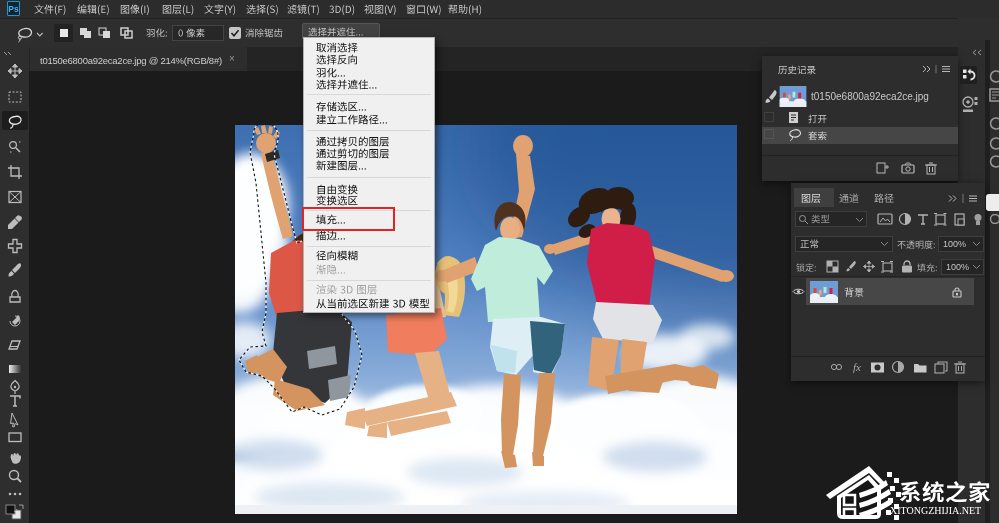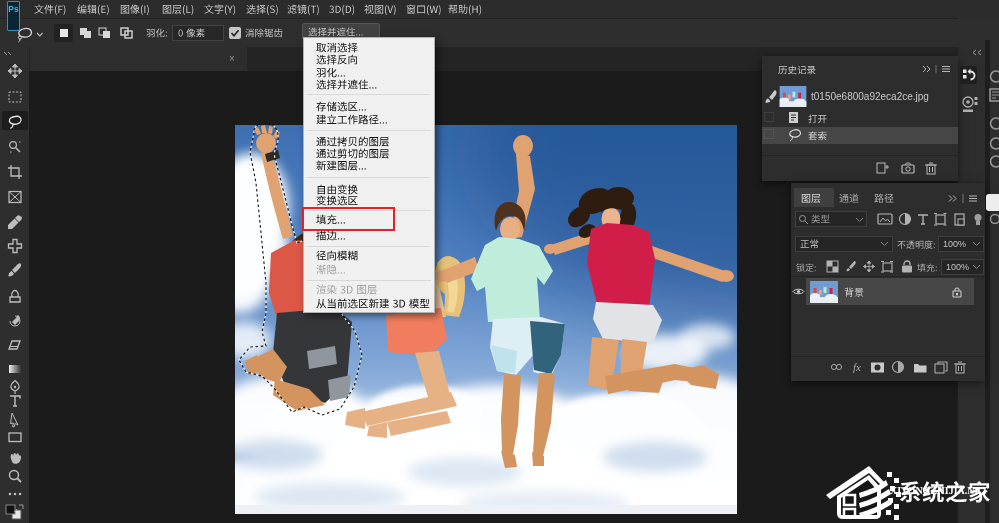--- a/index.html
+++ b/index.html
@@ -4,21 +4,21 @@
     <div class="abs" style="left:0;top:0;width:999px;height:18px;background:#2c2c2c"></div>
     <div class="abs" style="left:0;top:18px;width:999px;height:29px;background:#2e2e2e;border-top:1px solid #232323"></div>
     <div class="abs" style="left:0;top:47px;width:29px;height:476px;background:#2e2e2e"></div>
     <div class="abs" style="left:29px;top:47px;width:929px;height:476px;background:#1b1b1b"></div>
     <div class="abs" style="left:29px;top:47px;width:929px;height:24px;background:#242424"></div>
     <div class="abs" style="left:30px;top:47px;width:217px;height:24px;background:#2d2d2d"></div>
     <div class="abs" style="left:958px;top:40px;width:27px;height:483px;background:#2d2d2d"></div>
     <div class="abs" style="left:985px;top:40px;width:5px;height:483px;background:#1f1f1f"></div>
     <div class="abs" style="left:990px;top:40px;width:9px;height:483px;background:#2d2d2d"></div>
     <div class="abs" style="left:958px;top:18px;width:41px;height:22px;background:#2e2e2e"></div>
-    <div class="abs" style="left:7px;top:1px;width:13px;height:30px;background:#0a2533;border:1px solid #2a94c4;border-radius:1px;color:#41b1e8;font-size:8.5px;line-height:14px;text-align:center;font-weight:bold">Ps</div>
+    <div class="abs" style="left:7px;top:1px;width:13px;height:15px;background:#0a2533;border:1px solid #2a94c4;border-radius:1px;color:#41b1e8;font-size:8.5px;line-height:14px;text-align:center;font-weight:bold">Ps</div>
     <svg style="position:absolute;left:34px;top:2.5px" width="34" height="13">
       <path d="M4.2 1.8C4.5 2.3 4.9 2.9 5 3.3L5.8 3.1C5.7 2.7 5.3 2 5 1.5ZM0.5 3.4V4.1H2.1C2.6 5.6 3.4 6.9 4.5 8C3.4 8.9 2 9.6 0.4 10.1C0.5 10.2 0.8 10.6 0.8 10.8C2.5 10.2 3.9 9.5 5 8.5C6.2 9.5 7.5 10.3 9.2 10.7C9.3 10.5 9.5 10.2 9.7 10C8.1 9.6 6.7 8.9 5.6 8C6.6 7 7.4 5.7 8 4.1H9.5V3.4ZM5 7.5C4.1 6.5 3.4 5.4 2.8 4.1H7.1C6.6 5.5 5.9 6.6 5 7.5Z M13.2 6.6V7.3H16V10.8H16.8V7.3H19.5V6.6H16.8V4.4H19.1V3.6H16.8V1.7H16V3.6H14.7C14.8 3.2 14.9 2.7 15 2.2L14.3 2.1C14.1 3.4 13.7 4.7 13.1 5.5C13.3 5.6 13.6 5.8 13.7 5.9C14 5.5 14.2 5 14.5 4.4H16V6.6ZM12.7 1.6C12.1 3.1 11.3 4.6 10.3 5.6C10.4 5.8 10.7 6.2 10.8 6.4C11.1 6 11.4 5.6 11.7 5.2V10.8H12.4V4C12.8 3.3 13.1 2.6 13.4 1.8Z M22.4 12 22.9 11.7C22.1 10.3 21.7 8.6 21.7 6.9C21.7 5.2 22.1 3.5 22.9 2.1L22.4 1.8C21.5 3.3 20.9 4.9 20.9 6.9C20.9 8.9 21.5 10.5 22.4 12Z M24.4 10H25.3V6.7H28.1V5.9H25.3V3.5H28.6V2.7H24.4Z M29.9 12C30.8 10.5 31.4 8.9 31.4 6.9C31.4 4.9 30.8 3.3 29.9 1.8L29.3 2.1C30.2 3.5 30.6 5.2 30.6 6.9C30.6 8.6 30.2 10.3 29.3 11.7Z" fill="#cfcfcf"></path>
     </svg>
     <svg style="position:absolute;left:77px;top:2.5px" width="34" height="13">
       <path d="M0.4 9.5 0.6 10.2C1.4 9.8 2.5 9.4 3.5 9L3.3 8.4C2.2 8.8 1.1 9.2 0.4 9.5ZM0.6 5.8C0.8 5.7 1 5.6 2 5.5C1.7 6.1 1.3 6.7 1.2 6.8C0.9 7.2 0.7 7.5 0.5 7.5C0.5 7.7 0.6 8 0.7 8.2C0.9 8.1 1.2 8 3.4 7.4C3.4 7.3 3.3 7 3.3 6.8L1.7 7.2C2.4 6.3 3.1 5.1 3.6 4L3 3.7C2.9 4.1 2.6 4.5 2.5 4.8L1.3 5C1.9 4.1 2.5 2.9 2.9 1.8L2.1 1.6C1.8 2.8 1.1 4.1 0.9 4.5C0.7 4.8 0.6 5 0.4 5.1C0.5 5.3 0.6 5.6 0.6 5.8ZM6.2 6.5V8H5.4V6.5ZM6.8 6.5H7.5V8H6.8ZM4.8 5.9V10.7H5.4V8.6H6.2V10.5H6.8V8.6H7.5V10.5H8V8.6H8.7V10.1C8.7 10.1 8.7 10.2 8.6 10.2C8.5 10.2 8.4 10.2 8.1 10.2C8.2 10.3 8.3 10.6 8.3 10.7C8.7 10.7 8.9 10.7 9.1 10.6C9.3 10.5 9.3 10.3 9.3 10.1V5.9L8.7 5.9ZM8 6.5H8.7V8H8ZM6 1.7C6.2 2 6.4 2.4 6.5 2.7H4.1V4.8C4.1 6.4 4 8.6 3.1 10.2C3.3 10.3 3.6 10.5 3.7 10.6C4.7 9 4.8 6.7 4.8 5H9.2V2.7H7.3C7.2 2.3 7 1.9 6.8 1.5ZM4.8 3.3H8.5V4.4H4.8Z M15.5 2.5H18.2V3.5H15.5ZM14.8 1.9V4.1H18.9V1.9ZM10.8 6.7C10.9 6.6 11.2 6.5 11.5 6.5H12.4V8L10.4 8.3L10.6 9.1L12.4 8.7V10.8H13.1V8.5L14.3 8.3L14.2 7.7L13.1 7.9V6.5H14.1V5.9H13.1V4.3H12.4V5.9H11.5C11.8 5.2 12 4.3 12.3 3.5H14.1V2.8H12.5C12.6 2.4 12.6 2.1 12.7 1.8L12 1.6C11.9 2 11.8 2.4 11.7 2.8H10.5V3.5H11.6C11.4 4.3 11.2 5 11.1 5.2C10.9 5.6 10.8 6 10.6 6C10.7 6.2 10.8 6.5 10.8 6.7ZM18.1 5.3V6.1H15.6V5.3ZM14 9.2 14.1 9.9 18.1 9.6V10.8H18.9V9.5L19.6 9.5L19.6 8.8L18.9 8.9V5.3H19.5V4.6H14.2V5.3H14.9V9.2ZM18.1 6.7V7.6H15.6V6.7ZM18.1 8.2V8.9L15.6 9.1V8.2Z M22.4 12 22.9 11.7C22.1 10.3 21.7 8.6 21.7 6.9C21.7 5.2 22.1 3.5 22.9 2.1L22.4 1.8C21.5 3.3 20.9 4.9 20.9 6.9C20.9 8.9 21.5 10.5 22.4 12Z M24.4 10H28.7V9.2H25.3V6.5H28.1V5.8H25.3V3.5H28.6V2.7H24.4Z M30.3 12C31.2 10.5 31.7 8.9 31.7 6.9C31.7 4.9 31.2 3.3 30.3 1.8L29.7 2.1C30.6 3.5 31 5.2 31 6.9C31 8.6 30.6 10.3 29.7 11.7Z" fill="#cfcfcf"></path>
     </svg>
     <svg style="position:absolute;left:120px;top:2.5px" width="31" height="13">
       <path d="M3.8 7.2C4.5 7.4 5.6 7.7 6.1 8L6.4 7.5C5.9 7.2 4.9 6.9 4.1 6.8ZM2.8 8.5C4.1 8.7 5.9 9.1 6.8 9.4L7.2 8.8C6.2 8.5 4.5 8.1 3.1 8ZM0.8 2V10.8H1.6V10.4H8.4V10.8H9.2V2ZM1.6 9.7V2.7H8.4V9.7ZM4.1 2.9C3.6 3.7 2.8 4.5 1.9 5C2.1 5.1 2.3 5.4 2.5 5.5C2.8 5.3 3.1 5 3.4 4.8C3.7 5.1 4 5.4 4.4 5.7C3.6 6.1 2.6 6.4 1.7 6.5C1.9 6.7 2 7 2.1 7.2C3.1 6.9 4.1 6.5 5.1 6C5.9 6.5 6.9 6.8 7.8 7C7.9 6.9 8.1 6.6 8.2 6.5C7.4 6.3 6.5 6 5.7 5.7C6.4 5.2 7.1 4.6 7.5 3.9L7.1 3.7L7 3.7H4.4C4.5 3.5 4.7 3.3 4.8 3.1ZM3.8 4.4 3.9 4.3H6.4C6.1 4.7 5.6 5 5.1 5.3C4.5 5.1 4.1 4.7 3.8 4.4Z M14.9 2.9H16.7C16.5 3.2 16.3 3.5 16.1 3.7H14.2C14.4 3.4 14.7 3.2 14.9 2.9ZM14.9 1.6C14.4 2.5 13.7 3.5 12.6 4.3C12.7 4.4 12.9 4.6 13.1 4.8C13.2 4.6 13.4 4.5 13.6 4.3V5.9H15.1C14.7 6.3 13.9 6.7 12.9 7C13 7.2 13.2 7.4 13.3 7.5C14.2 7.2 14.9 6.9 15.3 6.5C15.5 6.7 15.6 6.8 15.8 7C15.1 7.6 13.8 8.2 12.9 8.5C13 8.6 13.2 8.8 13.3 9C14.2 8.7 15.3 8 16 7.4C16.1 7.6 16.2 7.8 16.3 8C15.5 8.8 14 9.5 12.8 9.9C12.9 10 13.1 10.3 13.2 10.4C14.3 10.1 15.6 9.4 16.4 8.6C16.5 9.2 16.4 9.8 16.2 10C16 10.1 15.9 10.2 15.7 10.2C15.5 10.2 15.3 10.2 15 10.1C15.1 10.3 15.2 10.6 15.2 10.8C15.4 10.8 15.7 10.8 15.8 10.8C16.2 10.8 16.4 10.7 16.7 10.4C17.1 10 17.3 9 16.9 7.9L17.4 7.7C17.8 8.8 18.4 9.7 19.2 10.2C19.3 10.1 19.5 9.8 19.7 9.7C18.9 9.2 18.3 8.4 18 7.4C18.4 7.2 18.8 7 19.1 6.8L18.6 6.3C18.1 6.6 17.4 7.1 16.8 7.4C16.5 6.9 16.2 6.5 15.8 6.1L16 5.9H19V3.7H16.9C17.1 3.4 17.4 3 17.6 2.6L17.2 2.3L17.1 2.3H15.3L15.6 1.7ZM14.2 4.3H16C16 4.6 15.9 4.9 15.6 5.3H14.2ZM16.6 4.3H18.3V5.3H16.4C16.6 4.9 16.6 4.6 16.6 4.3ZM12.6 1.6C12.1 3.1 11.2 4.6 10.3 5.6C10.4 5.8 10.7 6.2 10.7 6.4C11 6 11.3 5.7 11.6 5.3V10.8H12.3V4.1C12.7 3.4 13.1 2.6 13.3 1.8Z M22.4 12 22.9 11.7C22.1 10.3 21.7 8.6 21.7 6.9C21.7 5.2 22.1 3.5 22.9 2.1L22.4 1.8C21.5 3.3 20.9 4.9 20.9 6.9C20.9 8.9 21.5 10.5 22.4 12Z M24.4 10H25.3V2.7H24.4Z M27.3 12C28.2 10.5 28.8 8.9 28.8 6.9C28.8 4.9 28.2 3.3 27.3 1.8L26.7 2.1C27.6 3.5 28 5.2 28 6.9C28 8.6 27.6 10.3 26.7 11.7Z" fill="#cfcfcf"></path>
     </svg>
     <svg style="position:absolute;left:162px;top:2.5px" width="34" height="13">
@@ -72,20 +72,21 @@
     <svg class="abs" style="left:229px;top:27px" width="12" height="12">
       <path d="M2.5,6 l2.5,2.8 4.5,-5.5" fill="none" stroke="#222" stroke-width="1.6"></path>
     </svg>
     <svg style="position:absolute;left:245px;top:26.5px" width="40" height="12">
       <path d="M8.2 1.8C8 2.3 7.5 3.1 7.2 3.6L7.8 3.8C8.1 3.4 8.5 2.7 8.9 2.1ZM3.3 2.1C3.7 2.7 4.1 3.4 4.3 3.9L4.9 3.6C4.8 3.1 4.3 2.4 3.9 1.8ZM0.8 2.1C1.4 2.4 2.1 2.9 2.5 3.3L2.9 2.7C2.5 2.4 1.8 1.9 1.2 1.6ZM0.4 4.7C1 5 1.7 5.5 2.1 5.8L2.5 5.2C2.1 4.9 1.4 4.4 0.8 4.2ZM0.7 9.7 1.3 10.2C1.8 9.3 2.4 8.1 2.8 7L2.3 6.6C1.8 7.7 1.1 9 0.7 9.7ZM4.3 6.5H7.8V7.6H4.3ZM4.3 5.9V4.9H7.8V5.9ZM5.7 1.5V4.2H3.6V10.3H4.3V8.2H7.8V9.4C7.8 9.5 7.8 9.5 7.6 9.5C7.5 9.5 7 9.5 6.4 9.5C6.5 9.7 6.6 10 6.6 10.2C7.4 10.2 7.8 10.2 8.1 10.1C8.4 10 8.5 9.8 8.5 9.4V4.2H6.5V1.5Z M14 7.4C13.7 8.1 13.2 8.8 12.7 9.3C12.9 9.4 13.1 9.6 13.2 9.7C13.7 9.2 14.3 8.3 14.6 7.6ZM16.8 7.6C17.3 8.2 17.9 9.1 18.1 9.6L18.7 9.3C18.4 8.7 17.8 7.9 17.3 7.3ZM10.2 1.9V10.2H10.9V2.5H12.1C11.9 3.2 11.6 4 11.3 4.7C12 5.5 12.2 6.1 12.2 6.6C12.2 6.9 12.2 7.2 12 7.3C11.9 7.4 11.8 7.4 11.7 7.4C11.5 7.4 11.3 7.4 11.1 7.4C11.2 7.6 11.2 7.8 11.3 8C11.5 8 11.7 8 11.9 8C12.1 8 12.3 7.9 12.5 7.8C12.7 7.6 12.8 7.2 12.8 6.7C12.8 6.1 12.7 5.4 11.9 4.6C12.3 3.9 12.6 2.9 12.9 2.1L12.5 1.9L12.4 1.9ZM13 6.2V6.9H15.5V9.4C15.5 9.6 15.5 9.6 15.3 9.6C15.2 9.6 14.7 9.6 14.2 9.6C14.3 9.8 14.4 10.1 14.4 10.3C15.1 10.3 15.6 10.2 15.8 10.1C16.1 10 16.2 9.8 16.2 9.4V6.9H18.6V6.2H16.2V5.1H17.7V4.4H13.9V5.1H15.5V6.2ZM15.8 1.5C15.2 2.6 14 3.7 12.8 4.3C12.9 4.4 13.1 4.7 13.2 4.8C14.2 4.3 15.1 3.5 15.8 2.6C16.6 3.6 17.4 4.2 18.3 4.7C18.4 4.5 18.6 4.3 18.8 4.2C17.9 3.7 17 3.1 16.2 2.1L16.4 1.7Z M23.9 2.5H27.1V3.7H23.9ZM23.9 4.3H25.5V5.4H23.9L23.9 4.8ZM23.9 7.2V10.3H24.6V9.9H27.1V10.2H27.7V7.2H26.1V6H28V5.4H26.1V4.3H27.8V1.9H23.2V4.8C23.2 6.3 23.1 8.4 22.3 9.8C22.4 9.9 22.7 10.1 22.8 10.2C23.5 9 23.8 7.4 23.8 6H25.5V7.2ZM24.6 9.3V7.8H27.1V9.3ZM20.7 1.5C20.4 2.4 19.9 3.3 19.3 3.8C19.4 4 19.6 4.4 19.7 4.5C20 4.2 20.3 3.7 20.6 3.3H22.6V2.6H21C21.1 2.3 21.3 2 21.4 1.7ZM19.6 6.2V6.9H20.9V8.8C20.9 9.3 20.5 9.6 20.3 9.7C20.5 9.8 20.6 10.1 20.7 10.2C20.9 10 21.1 9.8 22.7 8.8C22.6 8.7 22.6 8.4 22.5 8.2L21.5 8.8V6.9H22.6V6.2H21.5V4.9H22.4V4.3H20V4.9H20.9V6.2Z M33.1 5.2C32.7 6.7 31.9 7.8 30.6 8.5C30.8 8.6 31.1 8.8 31.2 8.9C32 8.4 32.7 7.8 33.1 7C34 7.6 34.9 8.4 35.4 8.8L35.9 8.4C35.3 7.8 34.3 7 33.4 6.4C33.6 6.1 33.7 5.7 33.8 5.3ZM29.6 5.3V9.8H36.2V10.2H36.9V5.3H36.2V9.2H30.4V5.3ZM29.1 4.3V5H37.5V4.3H33.7V3.1H36.7V2.5H33.7V1.5H33V4.3H31.2V2H30.5V4.3Z" fill="#c8c8c8"></path>
     </svg>
     <div class="abs" style="left:302px;top:23px;width:78px;height:17px;background:#424242;border:1px solid #555;border-radius:2px"></div>
     <svg style="position:absolute;left:308px;top:26px" width="57" height="12">
       <path d="M0.6 2.2C1.1 2.7 1.8 3.4 2.1 3.8L2.6 3.4C2.3 2.9 1.7 2.3 1.1 1.8ZM4.2 1.8C4 2.7 3.6 3.5 3.1 4C3.3 4.1 3.6 4.3 3.7 4.4C3.9 4.2 4.1 3.8 4.3 3.5H5.7V4.8H3V5.5H4.8C4.6 6.7 4.2 7.6 2.8 8.1C2.9 8.3 3.1 8.5 3.2 8.7C4.8 8.1 5.3 7 5.5 5.5H6.5V7.7C6.5 8.4 6.6 8.6 7.3 8.6C7.5 8.6 8.1 8.6 8.3 8.6C8.9 8.6 9 8.3 9.1 7.1C8.9 7.1 8.6 7 8.5 6.8C8.5 7.8 8.4 8 8.2 8C8 8 7.5 8 7.4 8C7.2 8 7.2 7.9 7.2 7.7V5.5H9V4.8H6.4V3.5H8.6V2.8H6.4V1.6H5.7V2.8H4.6C4.7 2.6 4.8 2.3 4.9 1.9ZM2.4 5.2H0.5V5.8H1.7V8.7C1.3 8.9 0.9 9.2 0.4 9.6L0.9 10.3C1.4 9.7 2 9.2 2.3 9.2C2.5 9.2 2.8 9.5 3.2 9.7C3.8 10.1 4.6 10.1 5.7 10.1C6.6 10.1 8.2 10.1 9 10.1C9 9.8 9.1 9.5 9.2 9.3C8.2 9.4 6.8 9.5 5.7 9.5C4.7 9.5 3.9 9.4 3.3 9.1C2.9 8.8 2.6 8.6 2.4 8.6Z M11.2 1.5V3.4H9.9V4.1H11.2V6.1C10.7 6.3 10.2 6.4 9.8 6.5L10 7.2L11.2 6.8V9.4C11.2 9.5 11.1 9.5 11 9.6C10.9 9.6 10.5 9.6 10.1 9.5C10.2 9.7 10.3 10 10.3 10.2C10.9 10.2 11.3 10.2 11.6 10.1C11.8 10 11.9 9.8 11.9 9.4V6.6L13 6.2L12.9 5.6L11.9 5.9V4.1H13V3.4H11.9V1.5ZM17.1 2.7C16.8 3.2 16.3 3.6 15.8 4C15.3 3.6 14.9 3.2 14.6 2.7ZM13.3 2V2.7H13.9C14.2 3.3 14.7 3.9 15.2 4.3C14.5 4.8 13.7 5.1 12.9 5.3C13 5.5 13.2 5.7 13.2 5.9C14.1 5.6 15 5.3 15.8 4.8C16.5 5.3 17.4 5.7 18.3 5.9C18.4 5.7 18.6 5.4 18.8 5.3C17.9 5.1 17 4.8 16.3 4.4C17.1 3.8 17.7 3.1 18.1 2.2L17.7 2L17.6 2ZM15.4 5.6V6.4H13.5V7.1H15.4V8H13V8.7H15.4V10.3H16.1V8.7H18.6V8H16.1V7.1H17.9V6.4H16.1V5.6Z M25.1 4.2V6.2H22.4V6V4.2ZM25.7 1.5C25.5 2.1 25.1 2.9 24.8 3.5H19.8V4.2H21.7V6V6.2H19.5V6.9H21.7C21.5 8 21 9 19.5 9.8C19.7 9.9 19.9 10.2 20 10.3C21.8 9.4 22.3 8.2 22.4 6.9H25.1V10.3H25.8V6.9H28V6.2H25.8V4.2H27.7V3.5H25.6C25.9 3 26.2 2.3 26.5 1.7ZM21.1 1.8C21.5 2.3 21.9 3 22 3.5L22.8 3.2C22.6 2.7 22.1 2 21.7 1.5Z M29.1 2.3C29.6 2.7 30.2 3.4 30.5 3.8L31.1 3.4C30.8 3 30.2 2.3 29.7 1.9ZM33 7C32.8 7.5 32.5 8.2 32.2 8.6L32.7 8.8C33.1 8.4 33.3 7.7 33.5 7.2ZM33.9 7.1C34 7.7 34 8.4 34 8.8L34.6 8.8C34.6 8.3 34.5 7.6 34.4 7.1ZM35 7.2C35.2 7.7 35.4 8.4 35.5 8.8L36 8.7C35.9 8.2 35.7 7.6 35.5 7ZM36.1 7.1C36.5 7.6 36.9 8.3 37 8.8L37.6 8.5C37.4 8.1 37 7.4 36.6 6.9ZM30.9 4.8H29V5.5H30.2V8.6C29.8 8.7 29.3 9.1 28.9 9.5L29.3 10.1C29.8 9.5 30.3 9 30.6 9C30.9 9 31.2 9.3 31.5 9.5C32.2 9.9 33 10 34.1 10C35.1 10 36.7 9.9 37.4 9.9C37.4 9.7 37.5 9.4 37.6 9.2C36.7 9.3 35.3 9.4 34.2 9.4C33.1 9.4 32.3 9.3 31.7 9C31.3 8.8 31.1 8.6 30.9 8.5ZM34.1 1.6C34.2 1.9 34.4 2.2 34.5 2.5H31.8V4.5C31.8 5.6 31.7 7.1 30.9 8.2C31.1 8.2 31.4 8.4 31.5 8.5C32.3 7.4 32.4 5.7 32.4 4.5V3H37.5V2.5H35.2C35.1 2.2 34.9 1.8 34.7 1.5ZM33.6 3.3V4.2H32.4V4.8H33.6V6.5H36.4V4.8H37.5V4.2H36.4V3.3H35.7V4.2H34.2V3.3ZM35.7 4.8V6H34.2V4.8Z M43.2 1.7C43.5 2.2 43.9 2.9 44 3.3L44.7 3C44.5 2.6 44.2 2 43.9 1.5ZM40.7 1.6C40.2 3 39.3 4.4 38.3 5.3C38.5 5.5 38.7 5.9 38.8 6.1C39.1 5.7 39.4 5.3 39.7 4.9V10.2H40.4V3.8C40.8 3.2 41.1 2.5 41.4 1.8ZM41 9.3V9.9H47.1V9.3H44.5V6.8H46.7V6.2H44.5V4.1H47V3.4H41.2V4.1H43.7V6.2H41.5V6.8H43.7V9.3Z M48.8 9.6C49.2 9.6 49.4 9.4 49.4 9C49.4 8.6 49.2 8.3 48.8 8.3C48.5 8.3 48.2 8.6 48.2 9C48.2 9.4 48.5 9.6 48.8 9.6Z M51.5 9.6C51.8 9.6 52.1 9.4 52.1 9C52.1 8.6 51.8 8.3 51.5 8.3C51.1 8.3 50.8 8.6 50.8 9C50.8 9.4 51.1 9.6 51.5 9.6Z M54.1 9.6C54.4 9.6 54.7 9.4 54.7 9C54.7 8.6 54.4 8.3 54.1 8.3C53.8 8.3 53.5 8.6 53.5 9C53.5 9.4 53.8 9.6 54.1 9.6Z" fill="#cccccc"></path>
     </svg>
+    <div class="abs" style="left:40px;top:55px;width:220px;height:12px;color:#cfcfcf;font-size:9.5px;letter-spacing:-0.25px">t0150e6800a92eca2ce.jpg @ 214%(RGB/8#)</div>
     <div class="abs" style="left:229px;top:53px;color:#969696;font-size:10px">×</div>
     <svg class="abs" style="left:3px;top:50px" width="12" height="8">
       <path d="M1,2 l3,3 M5,2 l3,3" stroke="#999" fill="none"></path>
     </svg>
     <div class="abs" style="left:2px;top:111px;width:26px;height:19px;background:#1d1d1d;border-radius:2px"></div>
     <svg class="abs" style="left:7px;top:63px" width="16" height="16">
       <path d="M8,1 L8,15 M1,8 L15,8 M8,1 l-2.5,3 h5 Z M8,15 l-2.5,-3 h5 Z M1,8 l3,-2.5 v5 Z M15,8 l-3,-2.5 v5 Z" stroke="#bdbdbd" fill="#bdbdbd" stroke-width="1"></path>
     </svg>
     <svg class="abs" style="left:7px;top:89px" width="16" height="16">
       <rect x="2" y="3" width="12" height="10" fill="none" stroke="#bdbdbd" stroke-dasharray="2 1.6"></rect>
@@ -564,13 +565,13 @@
         <rect x="72" y="30" width="5" height="5"></rect>
         <rect x="64" y="36" width="5" height="5"></rect>
         <rect x="70" y="42" width="5" height="5"></rect>
         <rect x="62" y="48" width="5" height="5"></rect>
         <rect x="70" y="53" width="5" height="5"></rect>
       </g>
     </svg>
     <svg style="position:absolute;left:899px;top:477.5px" width="94" height="30">
       <path d="M5.4 17.6C4.4 19.1 2.6 20.6 0.9 21.5C1.5 21.9 2.7 22.8 3.2 23.3C4.9 22.2 6.9 20.3 8.2 18.6ZM13.9 18.9C15.7 20.2 17.9 22.1 18.9 23.3L21.3 21.7C20.1 20.5 17.9 18.7 16.1 17.5ZM14.4 12.6C14.8 13 15.3 13.5 15.7 13.9L9 14.4C11.9 12.9 14.8 11.1 17.4 9L15.5 7.3C14.5 8.1 13.4 9 12.3 9.7L7.8 9.9C9.1 9 10.4 7.9 11.6 6.8C14.5 6.5 17.3 6.1 19.6 5.5L17.7 3.3C13.9 4.2 7.6 4.8 2.1 5C2.3 5.6 2.7 6.7 2.7 7.4C4.4 7.3 6.1 7.2 7.8 7.1C6.7 8.2 5.5 9 5 9.3C4.3 9.8 3.8 10.1 3.3 10.2C3.6 10.9 3.9 12 4 12.5C4.6 12.3 5.3 12.2 8.8 11.9C7.4 12.8 6.1 13.5 5.5 13.8C4 14.5 3.2 14.9 2.3 15C2.6 15.7 2.9 16.9 3.1 17.4C3.8 17.1 4.8 16.9 10 16.5V21.5C10 21.8 9.9 21.8 9.5 21.8C9.1 21.8 7.7 21.8 6.6 21.8C7 22.5 7.4 23.6 7.6 24.4C9.2 24.4 10.5 24.4 11.5 24C12.5 23.6 12.7 22.9 12.7 21.6V16.3L17.4 15.9C18 16.7 18.4 17.4 18.8 18L20.9 16.6C20 15.2 18.2 13.1 16.5 11.5Z M38.3 14.7V21.1C38.3 23.4 38.8 24.1 40.8 24.1C41.2 24.1 42 24.1 42.4 24.1C44.1 24.1 44.7 23.1 44.9 19.6C44.2 19.4 43.1 19 42.6 18.5C42.6 21.4 42.5 21.9 42.1 21.9C41.9 21.9 41.5 21.9 41.3 21.9C41 21.9 41 21.8 41 21.1V14.7ZM34.1 14.8C33.9 18.6 33.6 21 30.2 22.4C30.8 22.9 31.5 24 31.8 24.6C36 22.7 36.5 19.5 36.7 14.8ZM23.8 21 24.4 23.6C26.6 22.8 29.3 21.7 31.9 20.7L31.4 18.4C28.6 19.4 25.7 20.4 23.8 21ZM36 3.9C36.4 4.7 36.7 5.6 37 6.3H31.9V8.7H35.5C34.5 10 33.4 11.4 33 11.8C32.5 12.2 31.9 12.4 31.4 12.5C31.6 13.1 32.1 14.5 32.2 15.1C32.9 14.8 34 14.6 41.7 13.8C42 14.4 42.3 15 42.5 15.4L44.8 14.2C44.1 12.8 42.7 10.7 41.5 9.1L39.4 10.2C39.8 10.6 40.2 11.2 40.5 11.7L36.1 12.1C36.9 11.1 37.8 9.9 38.6 8.7H44.5V6.3H38.3L39.7 5.9C39.5 5.2 39 4.1 38.6 3.3ZM24.4 13.2C24.7 13 25.2 12.9 27 12.7C26.3 13.7 25.7 14.4 25.4 14.7C24.7 15.6 24.2 16.1 23.6 16.2C23.9 16.9 24.4 18.2 24.5 18.7C25.1 18.3 26 18 31.4 16.8C31.3 16.2 31.3 15.1 31.4 14.4L28.3 15C29.7 13.3 31.1 11.3 32.2 9.3L29.8 7.9C29.4 8.7 29 9.5 28.6 10.2L26.9 10.3C28.2 8.6 29.4 6.4 30.2 4.4L27.5 3.2C26.7 5.7 25.2 8.5 24.8 9.2C24.3 9.9 23.9 10.4 23.4 10.5C23.7 11.3 24.2 12.6 24.4 13.2Z M51.6 19C50.3 19 48.5 20.2 46.9 21.9L48.9 24.5C49.8 23 50.8 21.5 51.5 21.5C52 21.5 52.8 22.3 53.7 22.9C55.3 23.8 57.1 24.1 59.9 24.1C62.1 24.1 65.5 23.9 67.1 23.8C67.2 23.1 67.6 21.7 67.9 21C65.7 21.3 62.3 21.5 60 21.5C57.6 21.5 55.7 21.3 54.3 20.5C58.8 17.5 63.5 13 66.3 8.8L64.3 7.4L63.8 7.6H58.4L59.8 6.8C59.3 5.8 58.1 4.2 57.3 3.1L54.8 4.4C55.5 5.4 56.4 6.6 56.9 7.6H48.1V10.2H61.7C59.3 13.3 55.4 16.7 51.7 19Z M78.2 4C78.4 4.3 78.6 4.7 78.7 5.2H70.6V10.3H73.2V7.6H87.3V10.3H90.1V5.2H82C81.8 4.5 81.4 3.8 81 3.2ZM86.4 11.5C85.3 12.6 83.7 13.9 82.2 14.9C81.7 14 81 13 80.2 12.2C80.7 11.9 81.1 11.5 81.5 11.1H86.5V8.9H73.9V11.1H77.8C75.8 12.3 73.1 13.1 70.5 13.6C71 14.1 71.6 15.2 71.9 15.8C74 15.2 76.2 14.4 78.2 13.4C78.4 13.6 78.6 13.9 78.8 14.1C76.8 15.4 73.1 16.9 70.3 17.4C70.8 18 71.4 18.9 71.7 19.5C74.2 18.7 77.6 17.3 79.8 15.8C80 16.1 80.1 16.4 80.2 16.7C77.9 18.6 73.6 20.5 70 21.3C70.5 21.9 71.1 22.9 71.4 23.6C74.4 22.6 78 21 80.5 19.2C80.5 20.3 80.3 21.1 79.9 21.5C79.6 22 79.2 22 78.7 22C78.1 22 77.4 22 76.6 21.9C77.1 22.7 77.3 23.7 77.3 24.5C78 24.5 78.7 24.5 79.2 24.5C80.4 24.5 81.1 24.3 81.9 23.4C83 22.5 83.6 19.9 82.9 17.2L83.6 16.7C84.8 19.8 86.5 22.2 89.2 23.5C89.6 22.9 90.4 21.8 91 21.3C88.4 20.3 86.6 18 85.7 15.4C86.8 14.7 87.8 14 88.7 13.3Z" fill="#ffffff"></path>
     </svg>
-    <div class="abs" style="left:890px;top:485px;width:109px;font-family:'Liberation Serif',serif;font-weight:bold;font-size:10px;letter-spacing:0px;color:#fff;white-space:nowrap">XITONGZHIJIA.NET</div>
+    <div class="abs" style="left:890px;top:505px;width:109px;font-family:'Liberation Serif',serif;font-weight:normal;font-size:10px;letter-spacing:0px;color:#fff;white-space:nowrap">XITONGZHIJIA.NET</div>
   </div>
 </body></html>

